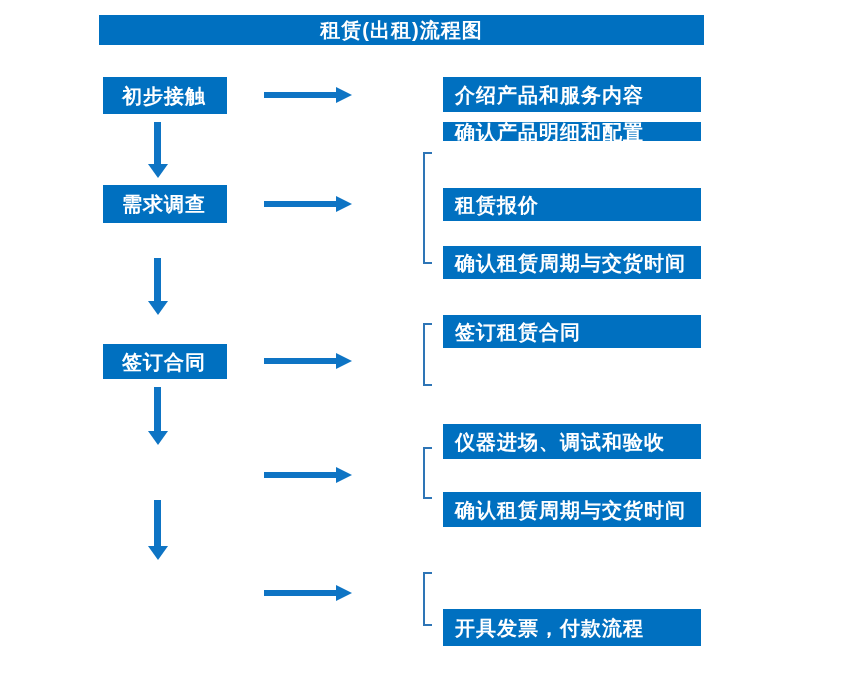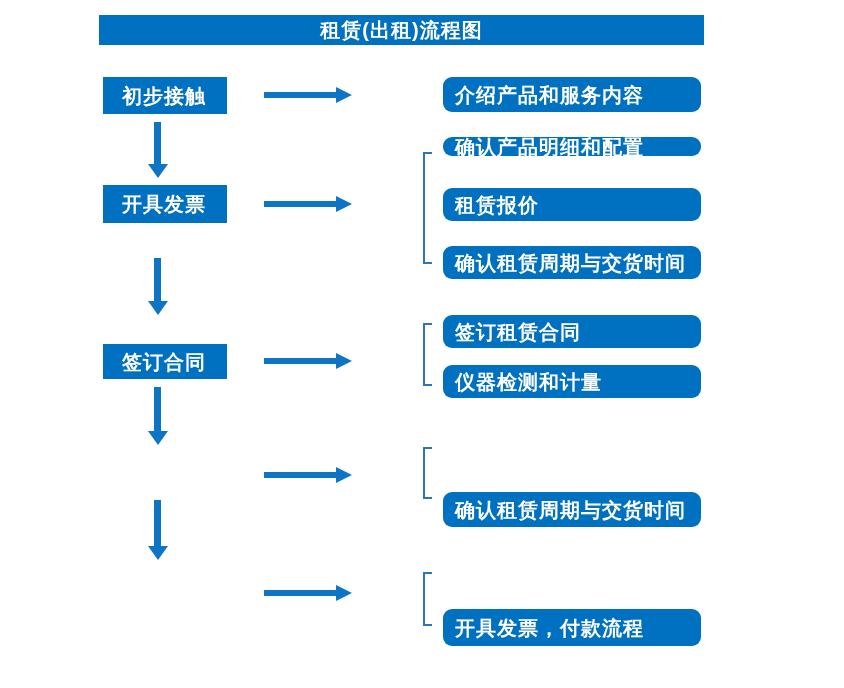--- a/index.html
+++ b/index.html
@@ -7,21 +7,21 @@
     position:relative;width:844px;height:688px;background:#ffffff;overflow:hidden;
     font-family:"Liberation Sans","DejaVu Sans",sans-serif;
   }
   .box{
     position:absolute;background:var(--box,#0070C0);color:var(--text,#ffffff);
     font-weight:bold;font-size:20px;line-height:1;box-sizing:border-box;
     display:flex;align-items:center;padding-left:19px;letter-spacing:1px;
     white-space:nowrap;
   }
   .title-bar{justify-content:center;padding-left:0;font-size:20px;letter-spacing:1px;}
-  .detail{padding-left:12px;border-radius:9px;}
+  .detail{padding-left:12px;}
   
   .harrow{position:absolute;height:16px;}
   .harrow .shaft{position:absolute;left:0;top:5px;height:6px;width:72px;background:var(--arrow,#0E74C4);}
   .harrow .head{position:absolute;left:72px;top:0;width:0;height:0;
     border-left:16px solid var(--arrow,#0E74C4);border-top:8px solid transparent;border-bottom:8px solid transparent;}
   
   .varrow{position:absolute;width:20px;}
   .varrow .shaft{position:absolute;left:6px;top:0;width:7px;background:var(--arrow,#0E74C4);}
   .varrow .head{position:absolute;left:0;width:0;height:0;
     border-top:14px solid var(--arrow,#0E74C4);border-left:10px solid transparent;border-right:10px solid transparent;}
@@ -32,21 +32,21 @@
     border-bottom:2px solid var(--bracket,#2E75B6);}
 </style>
 </head>
 <body>
 
 <div id="canvas">
 
   <div class="box title-bar" style="left:99px;top:15px;width:605px;height:30px">租赁(出租)流程图</div>
 
   <div class="box" style="left:103px;top:77px;width:124px;height:37px">初步接触</div>
-  <div class="box" style="left:103px;top:185px;width:124px;height:38px">开具发票</div>
+  <div class="box" style="left:103px;top:185px;width:124px;height:38px">需求调查</div>
   <div class="box" style="left:103px;top:344px;width:124px;height:35px">签订合同</div>
 
   <div class="varrow" style="left:148px;top:122px;height:56px">
     <span class="shaft" style="height:42px"></span>
       <span class="head" style="top:42px"></span>
   </div>
   <div class="varrow" style="left:148px;top:258px;height:57px">
     <span class="shaft" style="height:43px"></span>
       <span class="head" style="top:43px"></span>
   </div>
@@ -80,24 +80,24 @@
       <span class="head"></span>
     </div>
 
   <div class="bracket" style="left:423px;top:152px;height:112px"></div>
   <div class="bracket" style="left:423px;top:323px;height:63px"></div>
   <div class="bracket" style="left:423px;top:447px;height:52px"></div>
   <div class="bracket" style="left:423px;top:572px;height:54px"></div>
 
   <div class="box detail" style="left:443px;top:77px;width:258px;height:35px">介绍产品和服务内容</div>
 
-  <div class="box detail" style="left:443px;top:137px;width:258px;height:19px">确认产品明细和配置</div>
+  <div class="box detail" style="left:443px;top:122px;width:258px;height:19px">确认产品明细和配置</div>
   <div class="box detail" style="left:443px;top:246px;width:258px;height:33px">确认租赁周期与交货时间</div>
   <div class="box detail" style="left:443px;top:188px;width:258px;height:33px">租赁报价</div>
 
   <div class="box detail" style="left:443px;top:315px;width:258px;height:33px">签订租赁合同</div>
-  <div class="box detail" style="left:443px;top:365px;width:258px;height:33px">仪器检测和计量</div>
 
+  <div class="box detail" style="left:443px;top:424px;width:258px;height:35px">仪器进场、调试和验收</div>
   <div class="box detail" style="left:443px;top:492px;width:258px;height:35px">确认租赁周期与交货时间</div>
 
   <div class="box detail" style="left:443px;top:609px;width:258px;height:37px">开具发票，付款流程</div>
 
 </div>
 
 </body></html>

